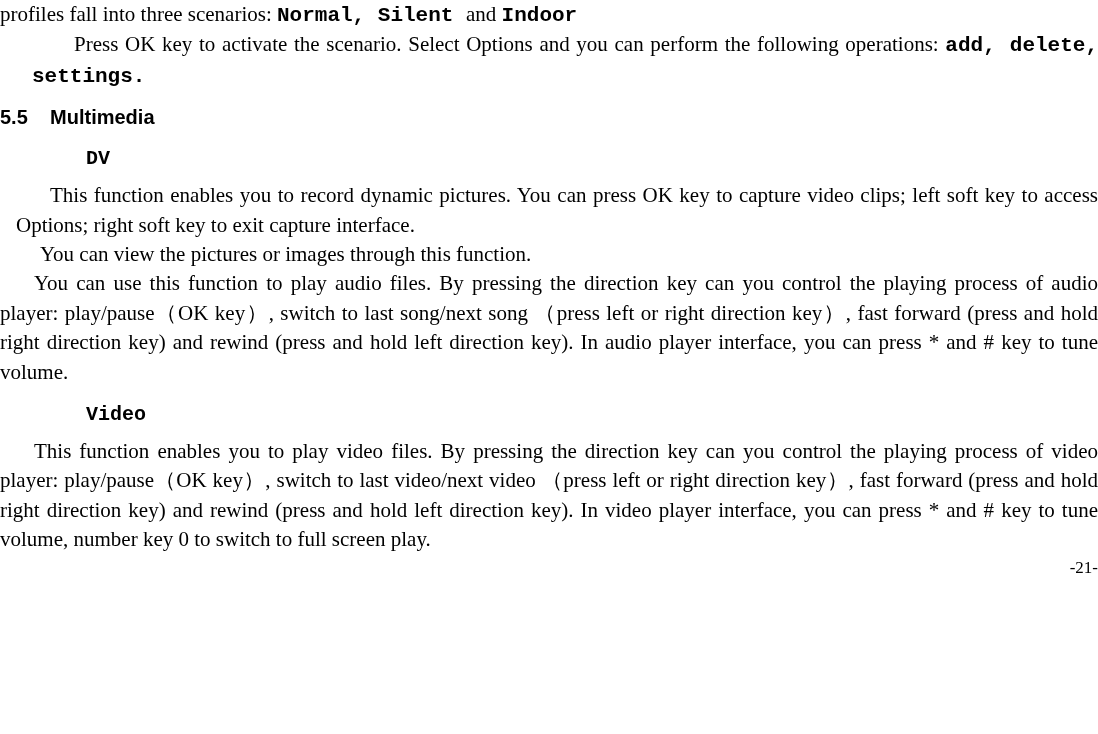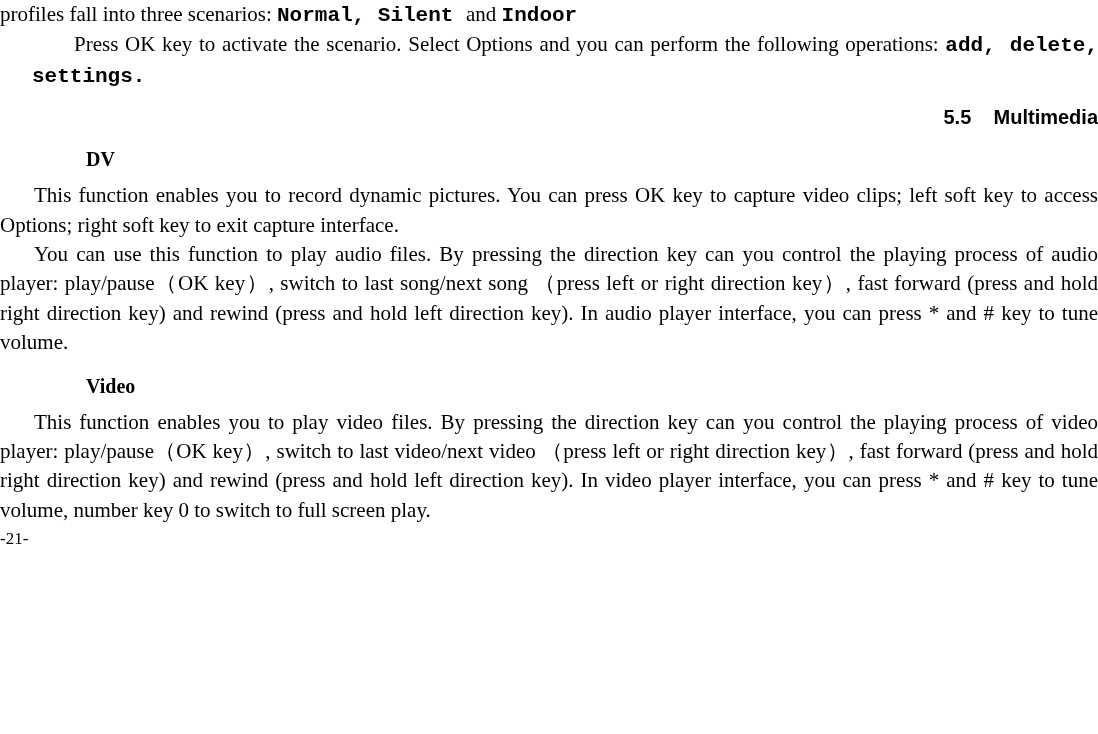--- a/index.html
+++ b/index.html
@@ -31,32 +31,31 @@
     .indent {
       text-indent: 42px;
       margin-left: 32px;
     }
     .section-heading {
       font-family: Arial, Helvetica, sans-serif;
       font-weight: bold;
       font-size: 20px;
       margin-top: 12px;
       margin-bottom: 10px;
-      text-align: right;
     }
     .sub-heading {
-      font-family: Liberation Serif, serif;
+      font-family: Liberation Mono, monospace;
       font-weight: bold;
       font-size: 20px;
       margin-top: 14px;
       margin-bottom: 8px;
       margin-left: 86px;
     }
     .page-number {
-      text-align: left;
+      text-align: right;
       font-size: 17px;
       margin-top: 2px;
     }
     .small-indent {
       text-indent: 40px;
     }
   </style>
 </head>
 <body>
 
@@ -68,22 +67,23 @@
 
   <p class="para indent">
     <span>Press OK key to activate the scenario. Select Options and you can perform the following operations: </span><span class="bold">add, delete, settings.</span>
   </p>
 
   <div class="section-heading">
     <span>5.5</span>&nbsp;&nbsp;&nbsp;&nbsp;<span>Multimedia</span>
   </div>
 
   <div class="sub-heading">DV</div>
-  <p class="para" style="text-indent: 34px;">This function enables you to record dynamic pictures. You can press OK key to capture video clips; left soft key to access Options; right soft key to exit capture interface.</p>
+  <p class="para" style="text-indent: 34px; padding-left: 16px;">This function enables you to record dynamic pictures. You can press OK key to capture video clips; left soft key to access Options; right soft key to exit capture interface.</p>
 
+  <p class="para small-indent">You can view the pictures or images through this function.</p>
 
   <p class="para" style="text-indent: 34px;">You can use this function to play audio files. By pressing the direction key can you control the playing process of audio player: play/pause（OK key）, switch to last song/next song （press left or right direction key）, fast forward (press and hold right direction key) and rewind (press and hold left direction key). In audio player interface, you can press * and # key to tune volume.</p>
 
   <div class="sub-heading">Video</div>
   <p class="para" style="text-indent: 34px;">This function enables you to play video files. By pressing the direction key can you control the playing process of video player: play/pause（OK key）, switch to last video/next video （press left or right direction key）, fast forward (press and hold right direction key) and rewind (press and hold left direction key). In video player interface, you can press * and # key to tune volume, number key 0 to switch to full screen play.</p>
 
   <div class="page-number">-21-</div>
 </div>
 
 </body></html>

